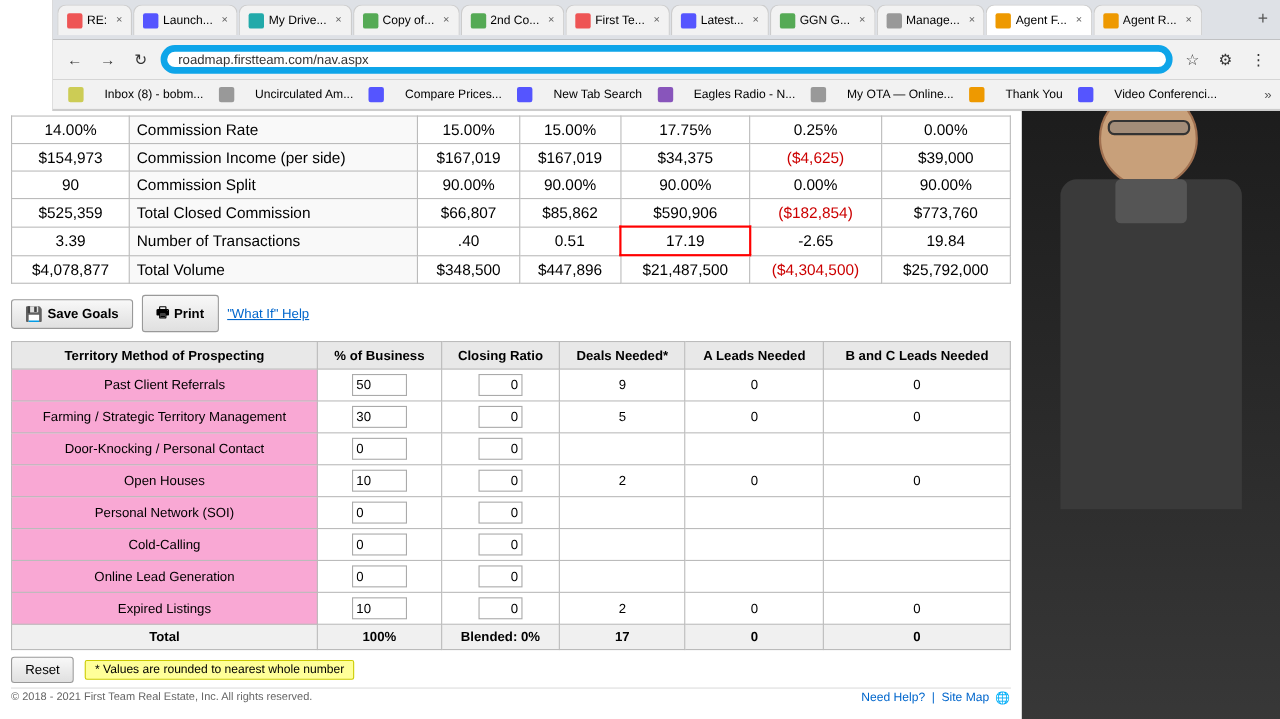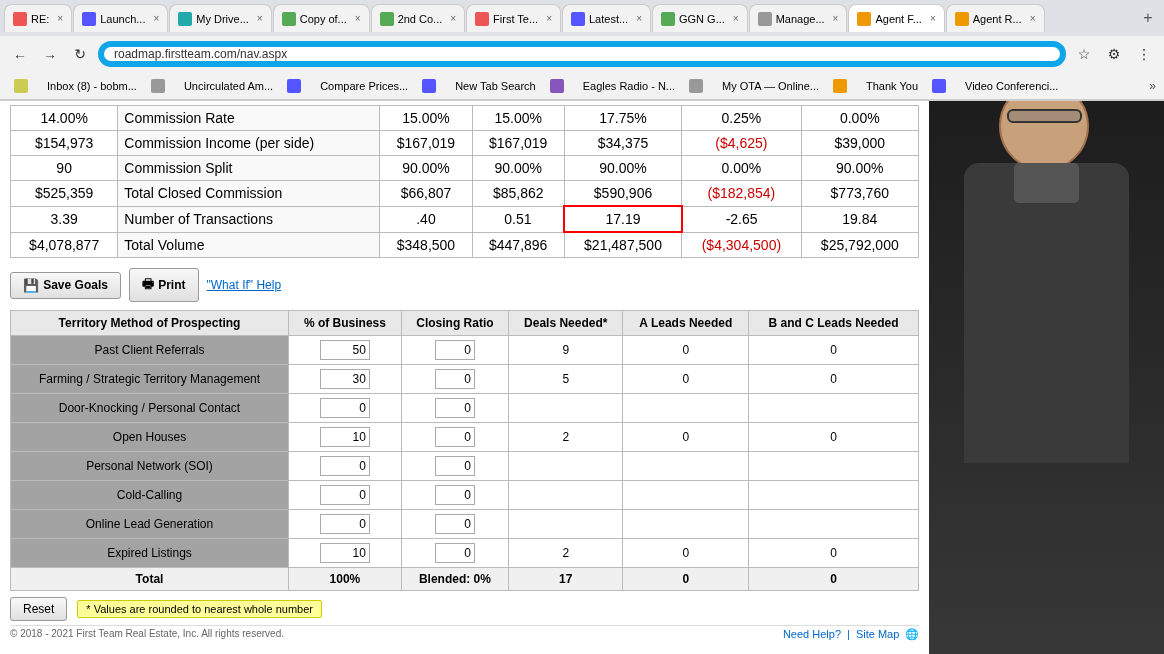--- a/index.html
+++ b/index.html
@@ -12,20 +12,21 @@
       height: 654px;
       overflow: hidden;
       display: flex;
       flex-direction: column;
     }
 
     
     .browser-chrome {
       background: #404040;
       border-bottom: 1px solid #ccc;
+      margin-left: 48px;
     }
     .tab-bar {
       display: flex;
       align-items: center;
       background: #dee1e6;
       height: 36px;
       padding: 0 4px;
       gap: 1px;
       overflow: hidden;
     }
@@ -208,31 +209,30 @@
     .prospect-table th:first-child {
       text-align: center;
     }
     .prospect-table td {
       border: 1px solid #bbb;
       padding: 4px 6px;
       text-align: center;
     }
     .prospect-table td:first-child {
       text-align: center;
-      background: #a3a3a3;
+      background: #f9a8d4;
     }
     .prospect-table tr.total-row td {
       font-weight: bold;
       background: #f0f0f0;
     }
     .input-field {
       width: 50px;
       height: 20px;
       border: 1px solid #aaa;
-      text-align: right;
       padding: 0 3px;
       font-size: 12px;
     }
     .input-small {
       width: 40px;
       height: 20px;
       border: 1px solid #aaa;
       text-align: right;
       padding: 0 3px;
       font-size: 12px;

